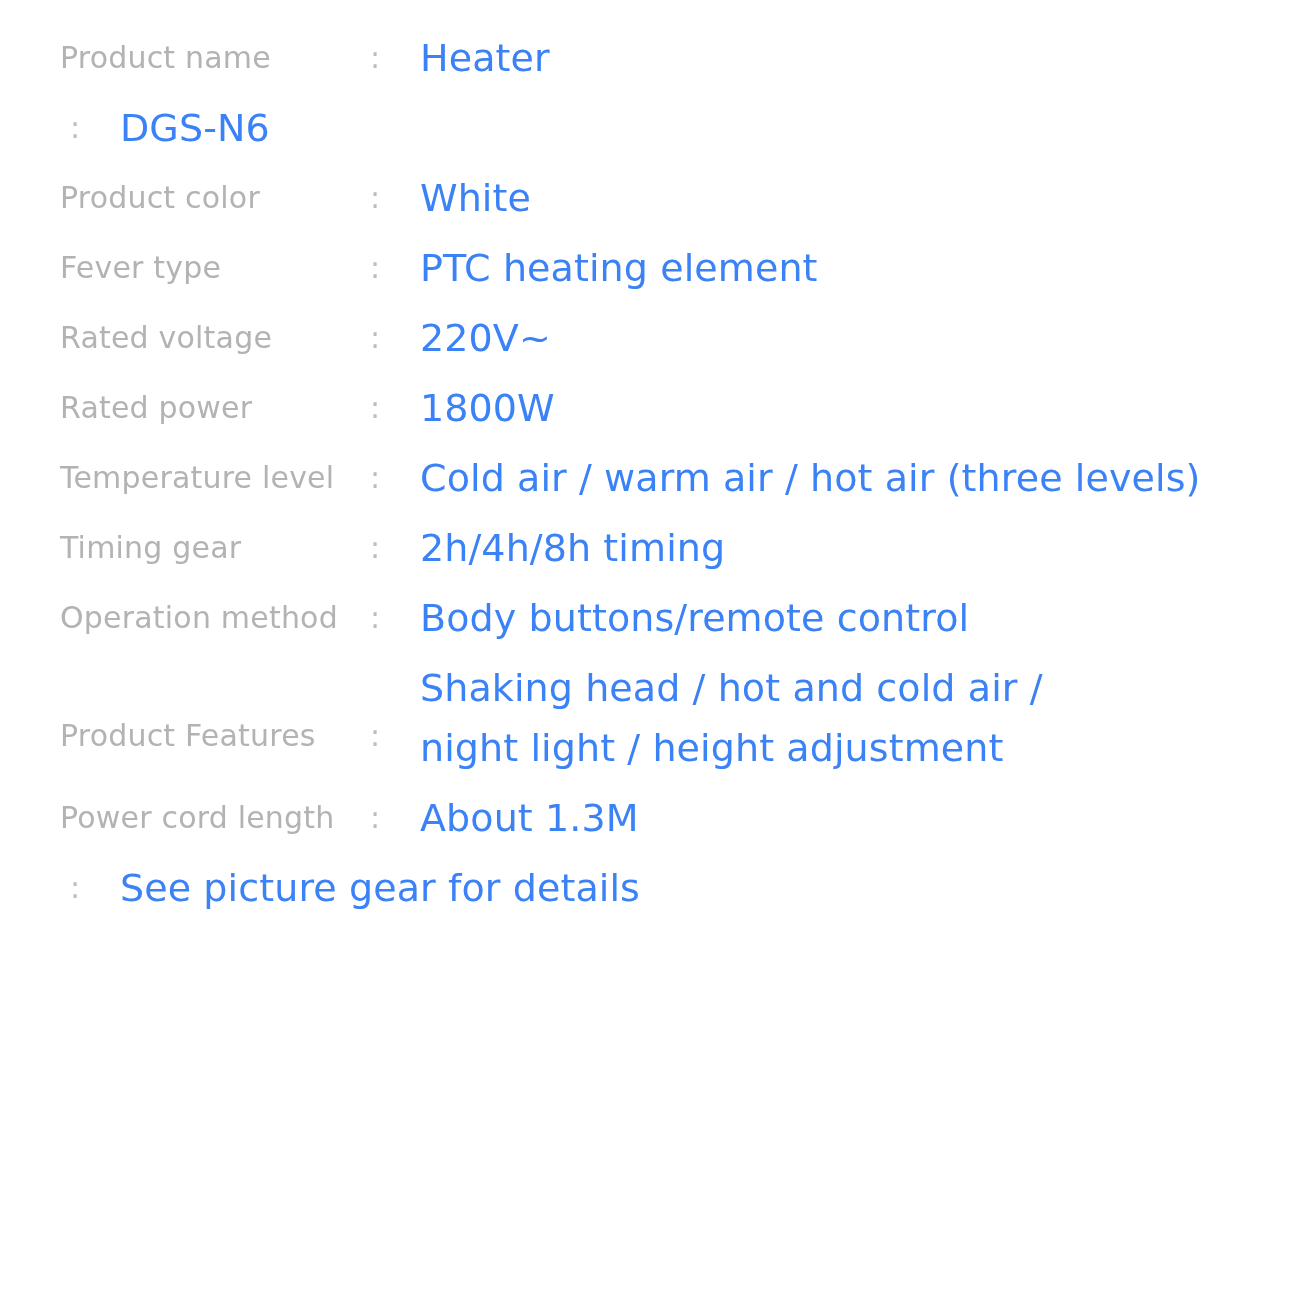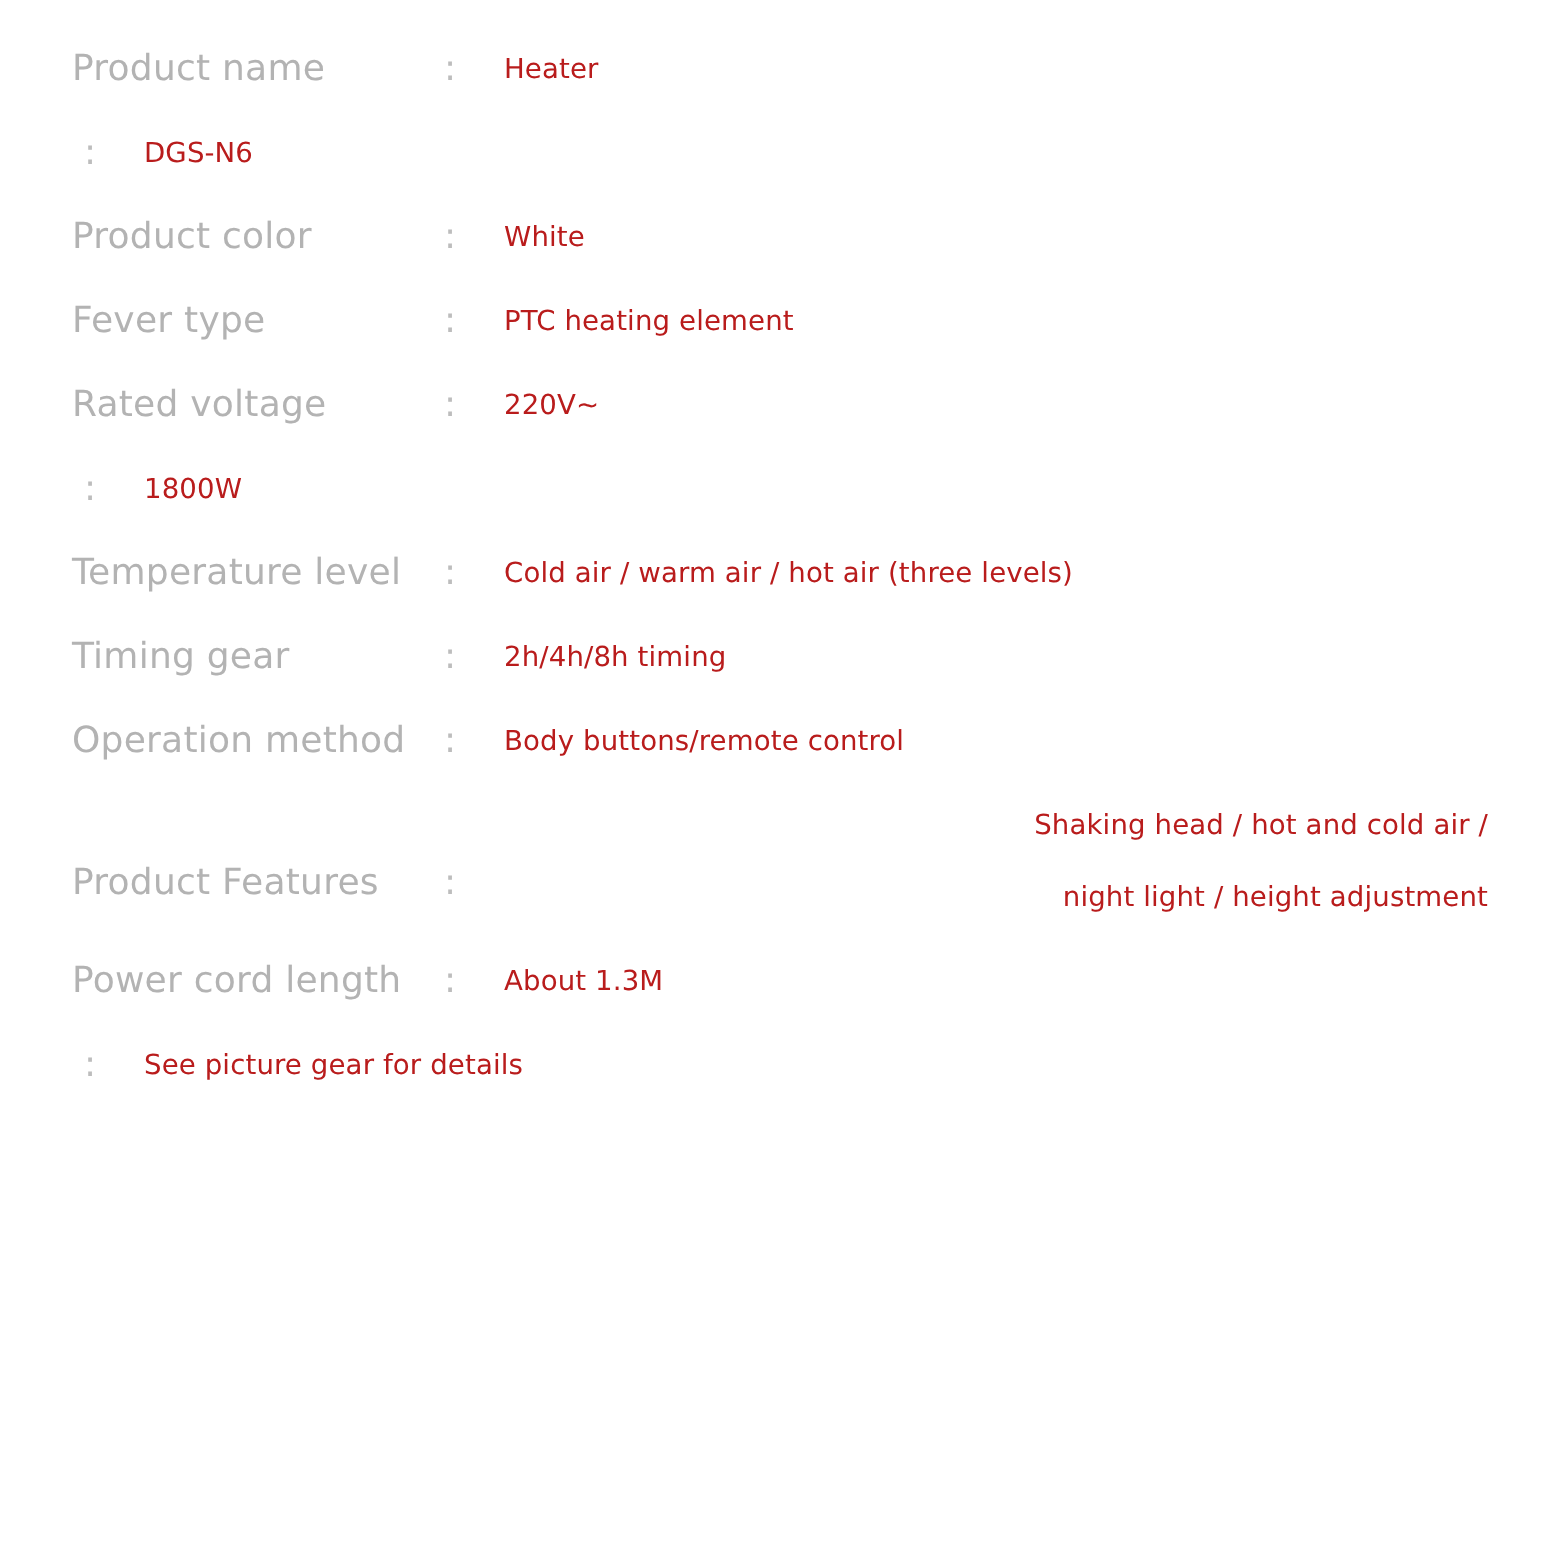--- a/index.html
+++ b/index.html
@@ -39,28 +39,27 @@
     flex: 0 0 60px;
     color: #bdbdbd;
     font-size: 30px;
     line-height: 36px;
     text-align: left;
     padding-left: 10px;
     box-sizing: border-box;
   }
   .spec-value {
     flex: 1 1 auto;
-    color: #b91c1c;
-    font-size: 23px;
+    color: #3b82f6;
+    font-size: 38px;
     line-height: 36px;
     letter-spacing: 0.1px;
   }
   .spec-value .line {
     display: block;
-    text-align: right;
   }
   .spec-value .line + .line {
     margin-top: 24px;
   }
   .row-features .spec-label,
   .row-features .spec-colon {
     padding-top: 0;
     margin-top: 48px;
   }
 </style>
@@ -92,20 +91,21 @@
     <div class="spec-value">PTC heating element</div>
   </div>
 
   <div class="spec-row">
     <div class="spec-label">Rated voltage</div>
     <div class="spec-colon">:</div>
     <div class="spec-value">220V~</div>
   </div>
 
   <div class="spec-row">
+    <div class="spec-label">Rated power</div>
     <div class="spec-colon">:</div>
     <div class="spec-value">1800W</div>
   </div>
 
   <div class="spec-row">
     <div class="spec-label">Temperature level</div>
     <div class="spec-colon">:</div>
     <div class="spec-value">Cold air / warm air / hot air (three levels)</div>
   </div>
 

